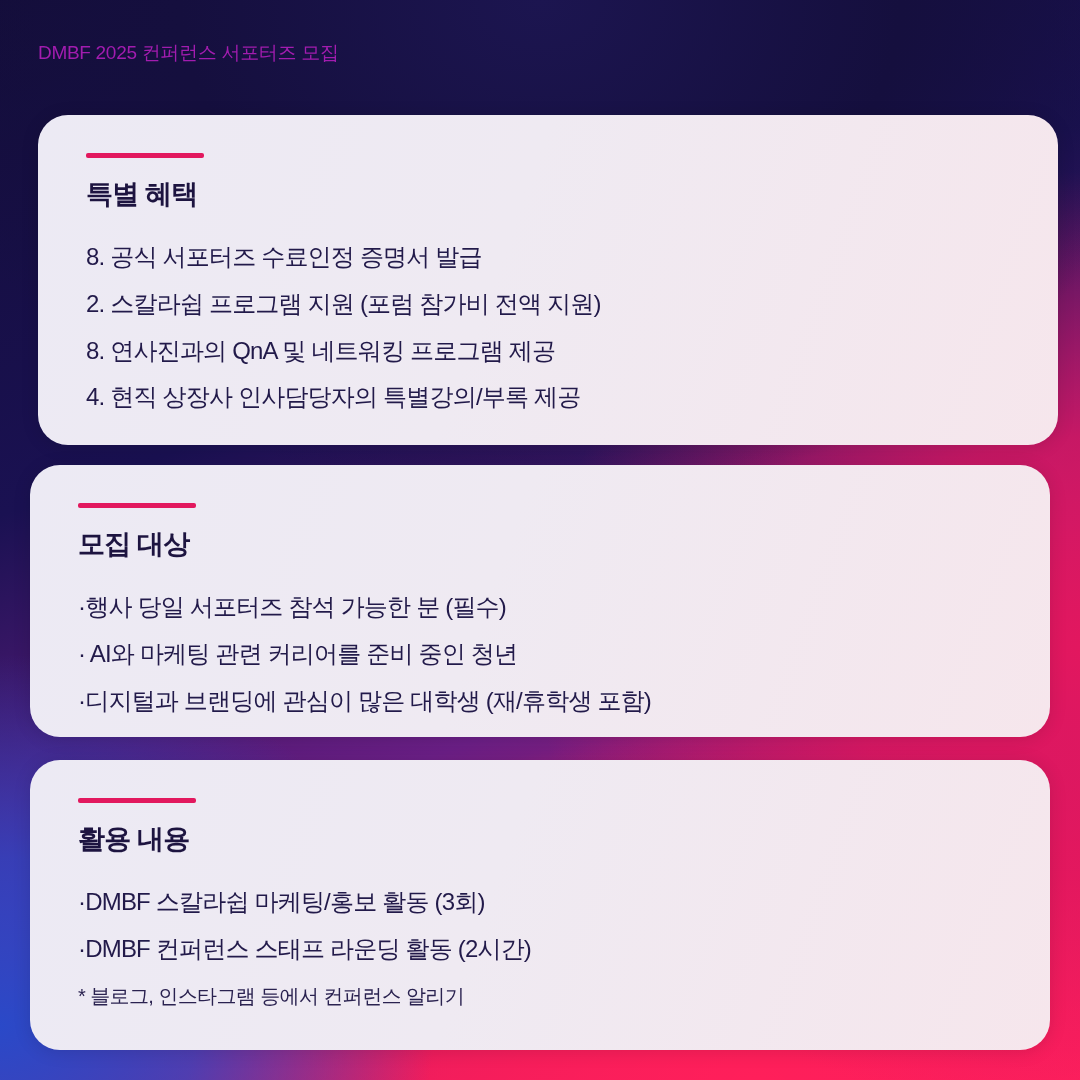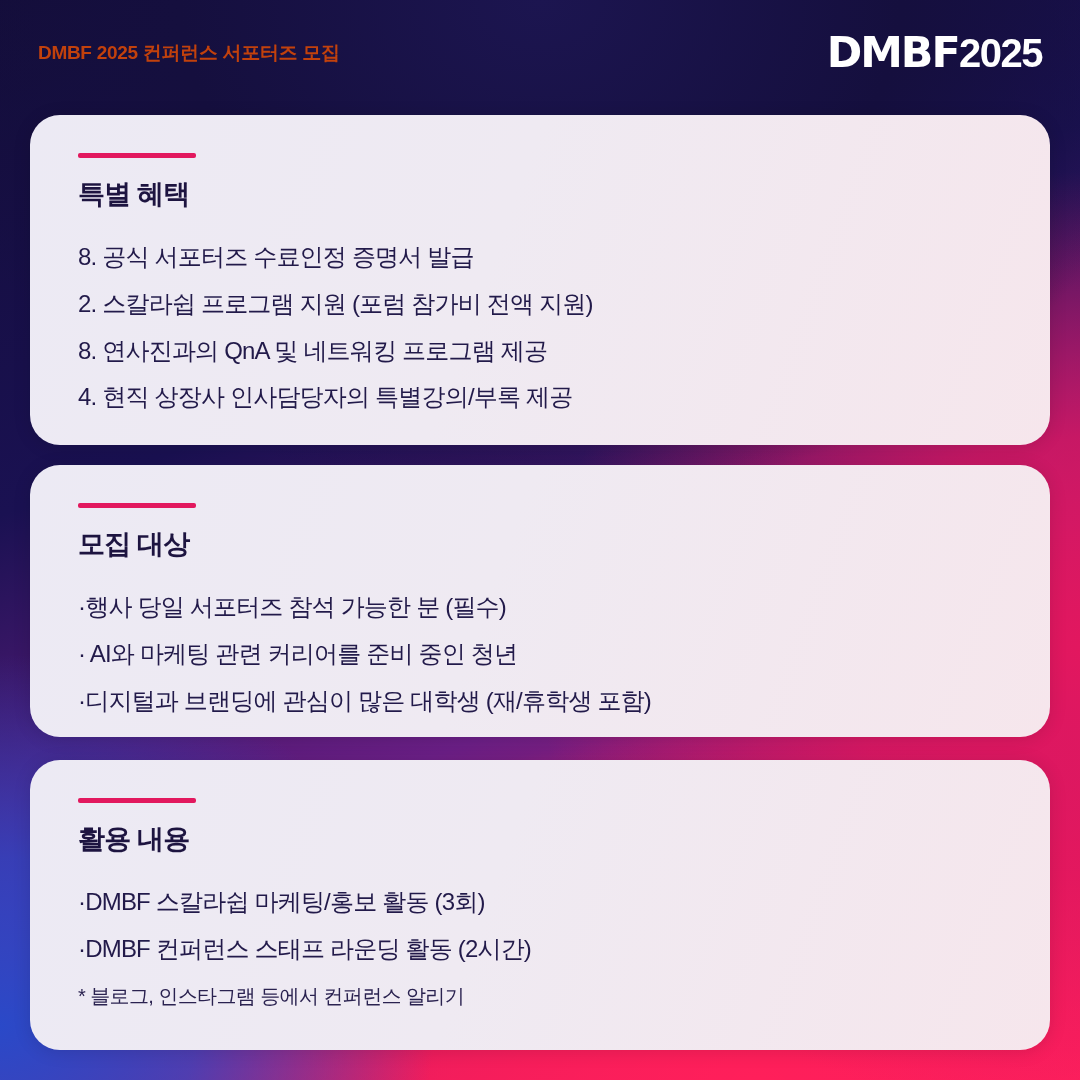--- a/index.html
+++ b/index.html
@@ -18,42 +18,42 @@
       linear-gradient(160deg, #130d39 0%, #1a1152 35%, #6b1f86 62%, #d9185e 85%, #ff2060 100%);
   }
 
   
   .header {
     position:absolute; top:0; left:0; right:0; height:105px;
     display:flex; align-items:center; justify-content:space-between;
     padding:0 38px;
   }
   .header-title {
-    color:#c2410c; font-size:19px; font-weight:bold; letter-spacing:-0.3px;
+    color:#a21caf; font-size:19px; font-weight:normal; letter-spacing:-0.3px;
   }
   .logo {
     display:flex; align-items:baseline; gap:2px;
     color:#ffffff; font-size:40px; font-weight:bold; letter-spacing:-1px;
   }
   .logo .mark {
     font-family:"DejaVu Sans", sans-serif;
     font-weight:bold; font-size:42px; letter-spacing:-2px;
     transform:scaleX(1.02);
   }
   .logo .year { font-size:40px; font-weight:bold; letter-spacing:-1.5px; }
 
   
   .card {
     position:absolute; left:30px; width:1020px;
     border-radius:30px;
     padding:38px 48px 30px 48px;
     background:linear-gradient(110deg, #eceaf4 0%, #efeaf2 45%, #f6e6ec 100%);
     box-shadow:0 2px 18px rgba(0,0,0,0.12);
   }
-  #card-benefits { top:115px;  height:330px; }
+  #card-benefits { top:115px;  height:330px;margin-left:8px; }
   #card-target   { top:465px;  height:272px; }
   #card-activity { top:760px;  height:290px; }
 
   .accent-bar {
     width:118px; height:5px; background:#e2185e; border-radius:2px;
     margin-bottom:18px;
   }
   .card-title {
     font-size:27px; font-weight:bold; color:#1d1440;
     letter-spacing:-0.8px; margin-bottom:22px;
@@ -67,24 +67,20 @@
   .note {
     font-size:20px; color:#2a2250; letter-spacing:-0.6px;
     margin-top:10px;
   }
 </style>
 </head>
 <body>
 
 <div class="header">
   <div class="header-title">DMBF 2025 컨퍼런스 서포터즈 모집</div>
-  <div class="logo">
-    <span class="mark">DMBF</span>
-    <span class="year">2025</span>
-  </div>
 </div>
 
 <section class="card" id="card-benefits">
   <div class="accent-bar"></div>
   <h2 class="card-title">특별 혜택</h2>
   <ul class="card-list">
     <li>8. 공식 서포터즈 수료인정 증명서 발급</li>
     <li>2. 스칼라쉽 프로그램 지원 (포럼 참가비 전액 지원)</li>
     <li>8. 연사진과의 QnA 및 네트워킹 프로그램 제공</li>
     <li>4. 현직 상장사 인사담당자의 특별강의/부록 제공</li>

